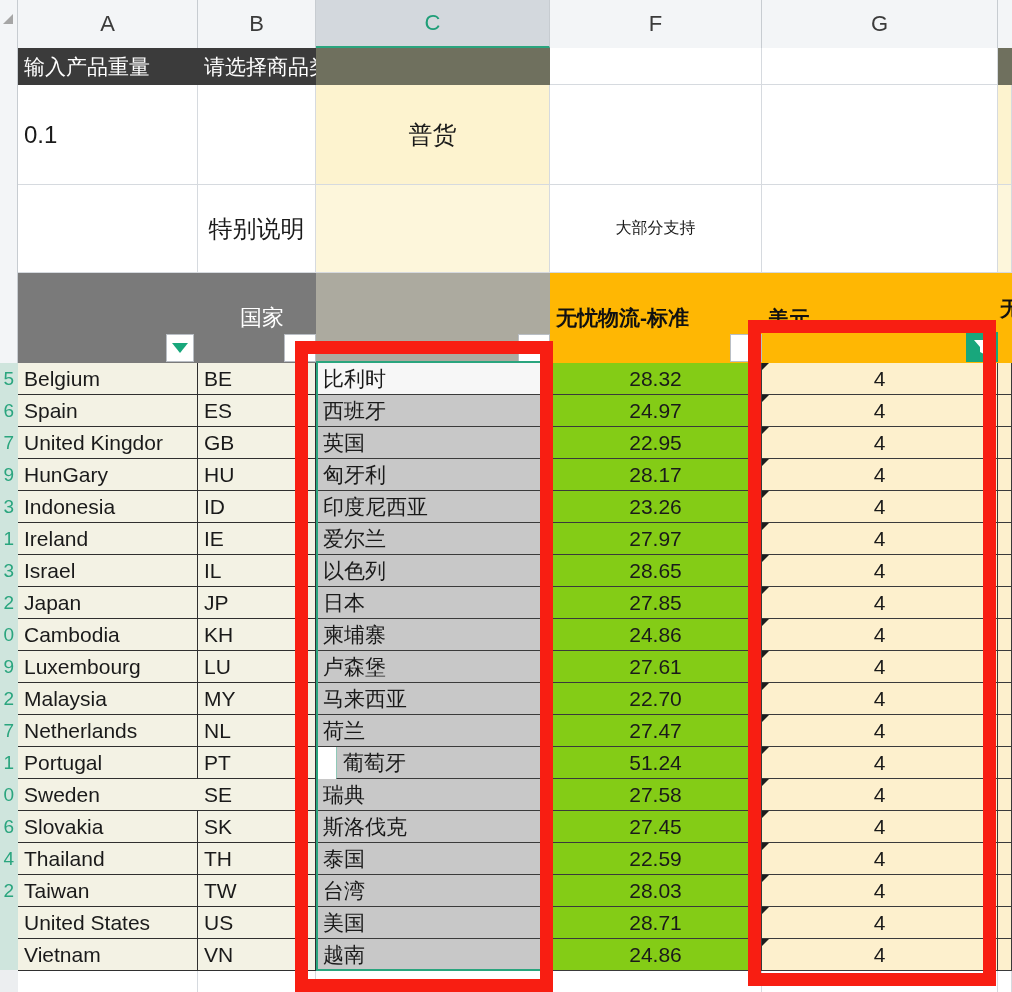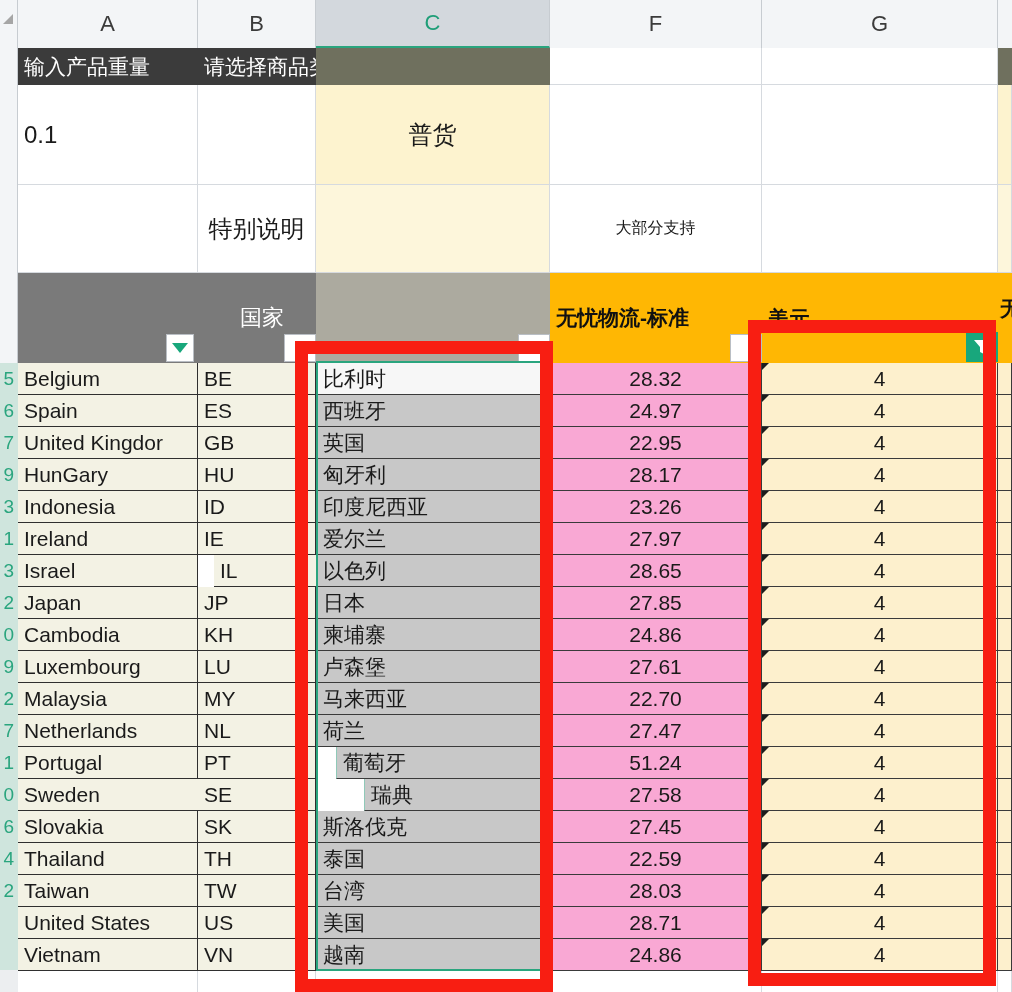--- a/index.html
+++ b/index.html
@@ -68,21 +68,21 @@
 
   
   .hdr-gray{ background:#7a7a7a; color:#ffffff; font-size:22px; border:none; }
   .hdr-gray-lt{ background:#acaa9f; border:none; }
   .hdr-orange{ background:#ffb703; color:#111111; font-weight:bold; font-size:21px; border:none; }
 
   
   .data-a{ background:#f3f2e4; border-right:1px solid #2f2f2f; border-bottom:1px solid #2f2f2f; }
   .data-c-sel{ background:#c8c8c8; border-bottom:1px solid #3a3a3a; border-right:1px solid #8fc9b8; border-left:1px solid #8fc9b8;}
   .data-c-active{ background:#f7f7f7; border-bottom:1px solid #3a3a3a; border-right:1px solid #8fc9b8; border-left:1px solid #8fc9b8;}
-  .data-f{ background:#f9a8d4; border-right:1px solid #3a3a3a; border-bottom:1px solid #3a3a3a; }
+  .data-f{ background:#84cc16; border-right:1px solid #3a3a3a; border-bottom:1px solid #3a3a3a; }
   .data-g{ background:#fdf0cd; border-right:1px solid #3a3a3a; border-bottom:1px solid #3a3a3a; }
   .errtri{
     position:absolute; left:0; top:0; width:0; height:0;
     border-top:7px solid #1d1d1d; border-right:7px solid transparent;
   }
 
   
   .filter-btn{
     position:absolute; width:28px; height:28px; background:#ffffff;
     border:1px solid #b9bec4; display:flex; align-items:center; justify-content:center;
@@ -258,21 +258,21 @@
       <div>
         <div class="cell data-a" style="left: 18px; top: 523px; width: 180px; height: 32px;">Ireland</div>
         <div class="cell data-a" style="left: 198px; top: 523px; width: 118px; height: 32px;">IE</div>
         <div class="cell data-c-sel" style="left: 316px; top: 523px; width: 234px; height: 32px;">爱尔兰</div>
         <div class="cell data-f c-center" style="left: 550px; top: 523px; width: 212px; height: 32px;">27.97</div>
         <div class="cell data-g c-center" style="left: 762px; top: 523px; width: 236px; height: 32px;">4<div class="errtri"></div></div>
         <div class="cell data-g" style="left: 998px; top: 523px; width: 14px; height: 32px;"></div>
       </div>
       <div>
         <div class="cell data-a" style="left: 18px; top: 555px; width: 180px; height: 32px;">Israel</div>
-        <div class="cell data-a" style="left: 198px; top: 555px; width: 118px; height: 32px; margin-left: 16px;">IL</div>
+        <div class="cell data-a" style="left: 198px; top: 555px; width: 118px; height: 32px;">IL</div>
         <div class="cell data-c-sel" style="left: 316px; top: 555px; width: 234px; height: 32px;">以色列</div>
         <div class="cell data-f c-center" style="left: 550px; top: 555px; width: 212px; height: 32px;">28.65</div>
         <div class="cell data-g c-center" style="left: 762px; top: 555px; width: 236px; height: 32px;">4<div class="errtri"></div></div>
         <div class="cell data-g" style="left: 998px; top: 555px; width: 14px; height: 32px;"></div>
       </div>
       <div>
         <div class="cell data-a" style="left: 18px; top: 587px; width: 180px; height: 32px;">Japan</div>
         <div class="cell data-a" style="left: 198px; top: 587px; width: 118px; height: 32px;">JP</div>
         <div class="cell data-c-sel" style="left: 316px; top: 587px; width: 234px; height: 32px;">日本</div>
         <div class="cell data-f c-center" style="left: 550px; top: 587px; width: 212px; height: 32px;">27.85</div>
@@ -315,21 +315,21 @@
         <div class="cell data-a" style="left: 18px; top: 747px; width: 180px; height: 32px;">Portugal</div>
         <div class="cell data-a" style="left: 198px; top: 747px; width: 118px; height: 32px;">PT</div>
         <div class="cell data-c-sel" style="left: 336px; top: 747px; width: 234px; height: 32px;">葡萄牙</div>
         <div class="cell data-f c-center" style="left: 550px; top: 747px; width: 212px; height: 32px;">51.24</div>
         <div class="cell data-g c-center" style="left: 762px; top: 747px; width: 236px; height: 32px;">4<div class="errtri"></div></div>
         <div class="cell data-g" style="left: 998px; top: 747px; width: 14px; height: 32px;"></div>
       </div>
       <div>
         <div class="cell data-a" style="left: 18px; top: 779px; width: 188px; height: 32px;">Sweden</div>
         <div class="cell data-a" style="left: 198px; top: 779px; width: 118px; height: 32px;">SE</div>
-        <div class="cell data-c-sel" style="left: 316px; top: 779px; width: 234px; height: 32px; margin-left: 48px;">瑞典</div>
+        <div class="cell data-c-sel" style="left: 316px; top: 779px; width: 234px; height: 32px;">瑞典</div>
         <div class="cell data-f c-center" style="left: 550px; top: 779px; width: 212px; height: 32px;">27.58</div>
         <div class="cell data-g c-center" style="left: 762px; top: 779px; width: 236px; height: 32px;">4<div class="errtri"></div></div>
         <div class="cell data-g" style="left: 998px; top: 779px; width: 14px; height: 32px;"></div>
       </div>
       <div>
         <div class="cell data-a" style="left: 18px; top: 811px; width: 180px; height: 32px;">Slovakia</div>
         <div class="cell data-a" style="left: 198px; top: 811px; width: 118px; height: 32px;">SK</div>
         <div class="cell data-c-sel" style="left: 316px; top: 811px; width: 234px; height: 32px;">斯洛伐克</div>
         <div class="cell data-f c-center" style="left: 550px; top: 811px; width: 212px; height: 32px;">27.45</div>
         <div class="cell data-g c-center" style="left: 762px; top: 811px; width: 236px; height: 32px;">4<div class="errtri"></div></div>

